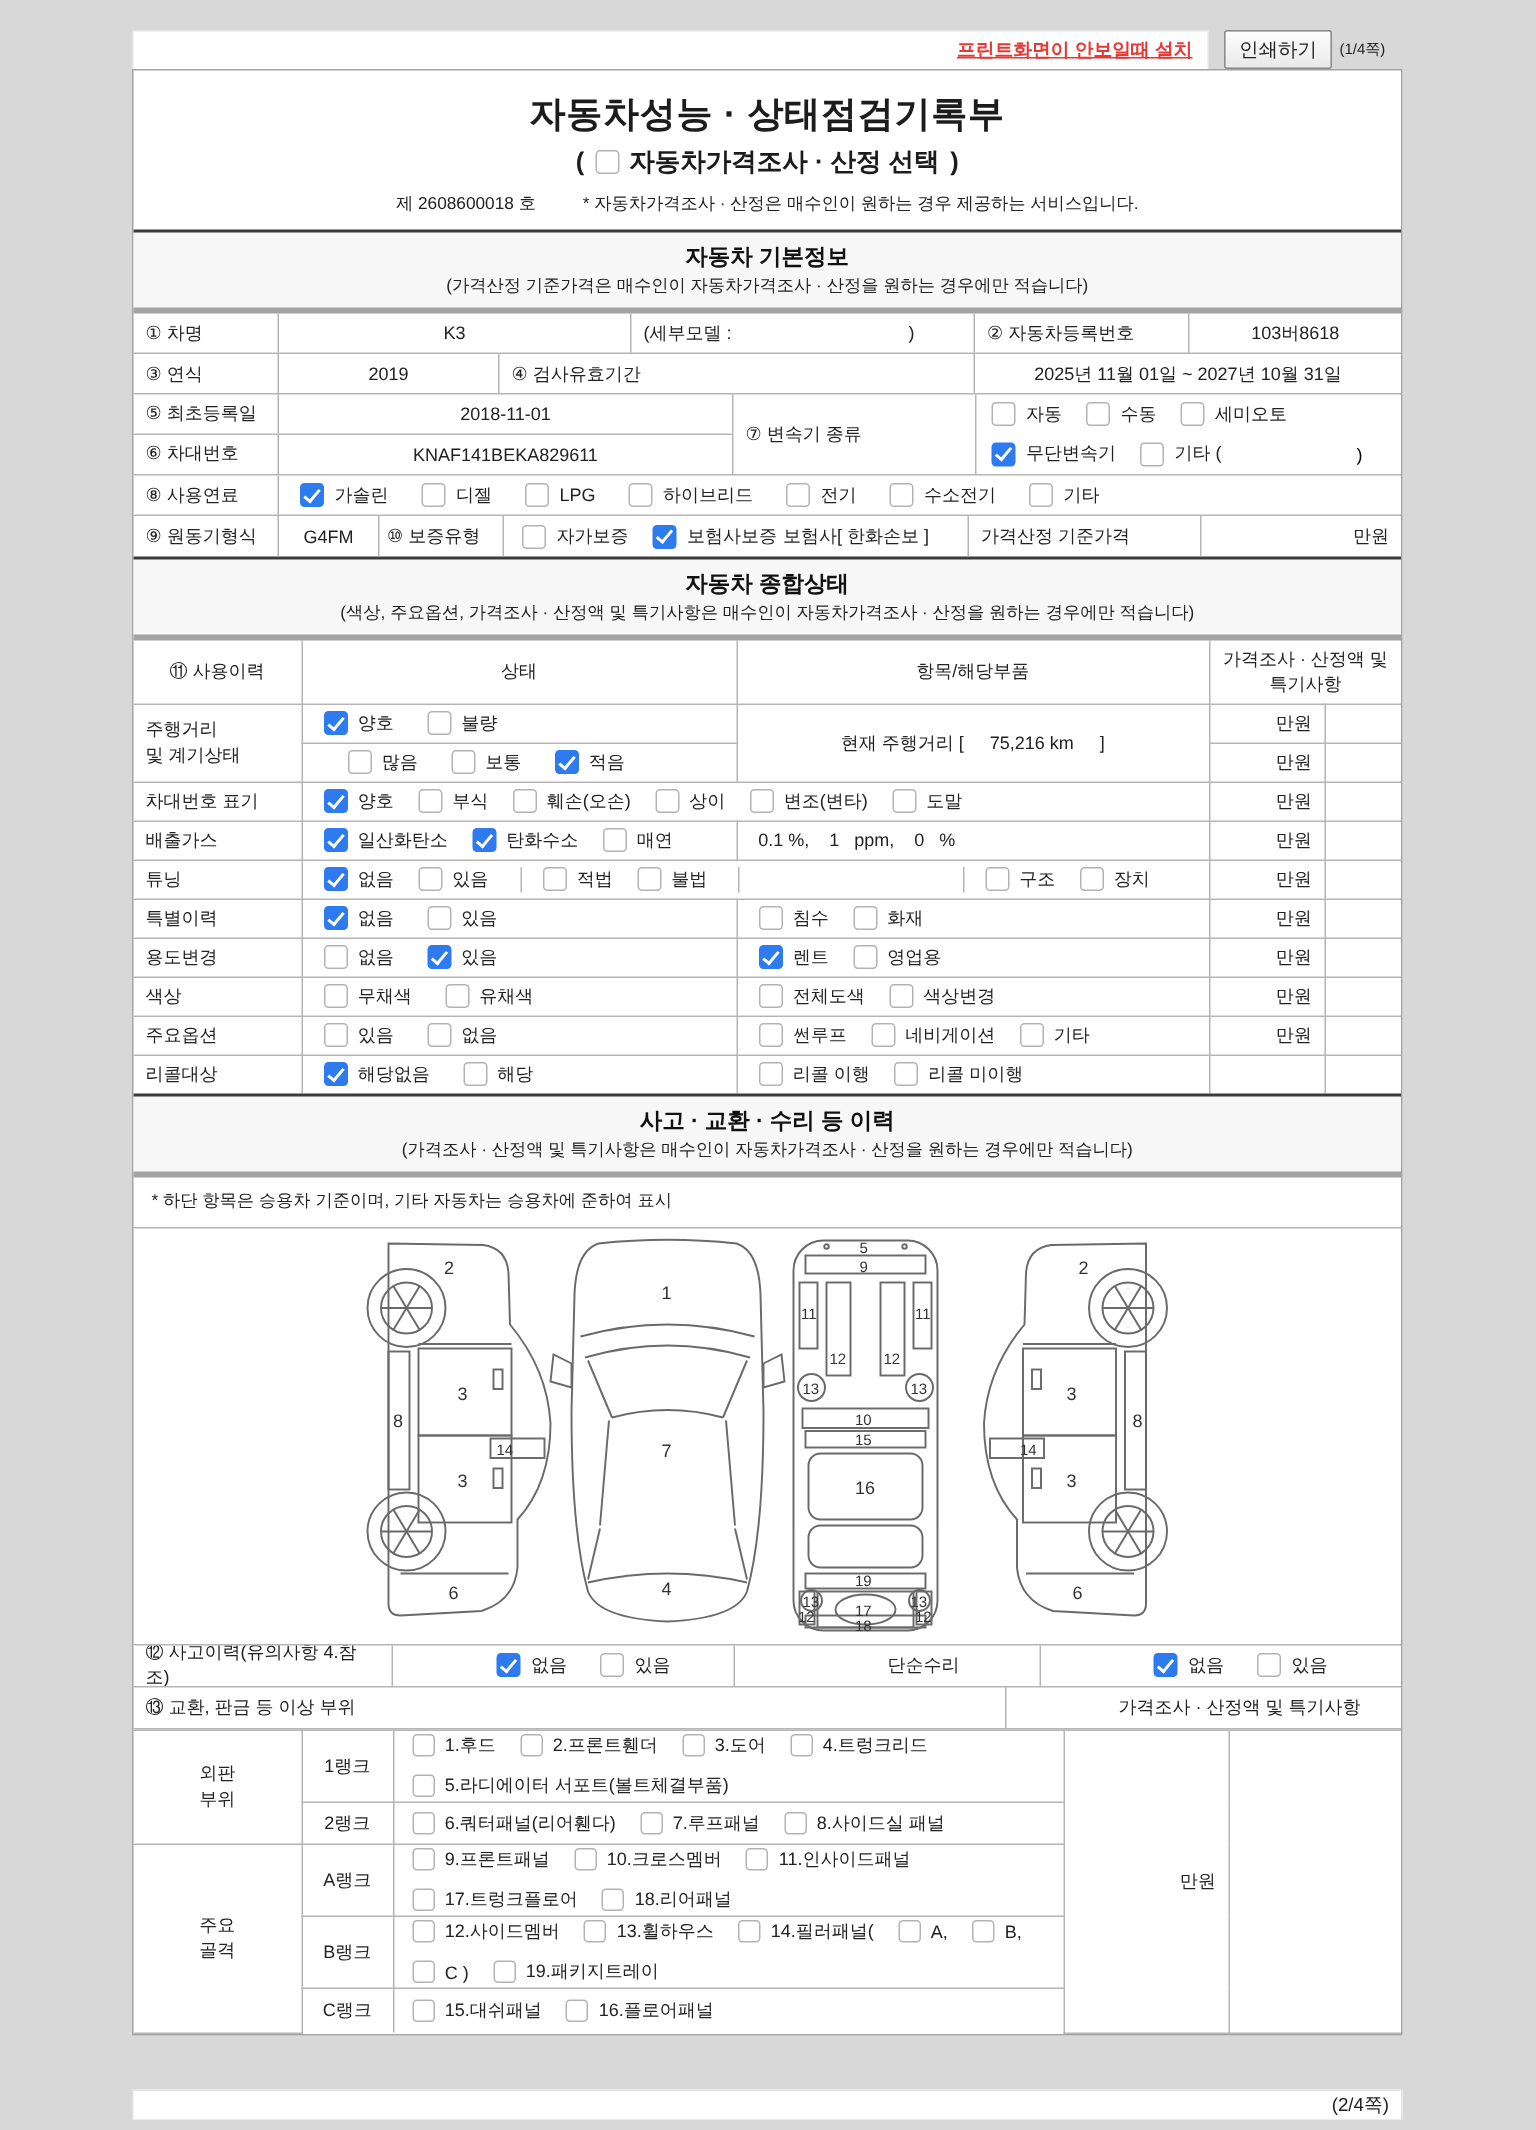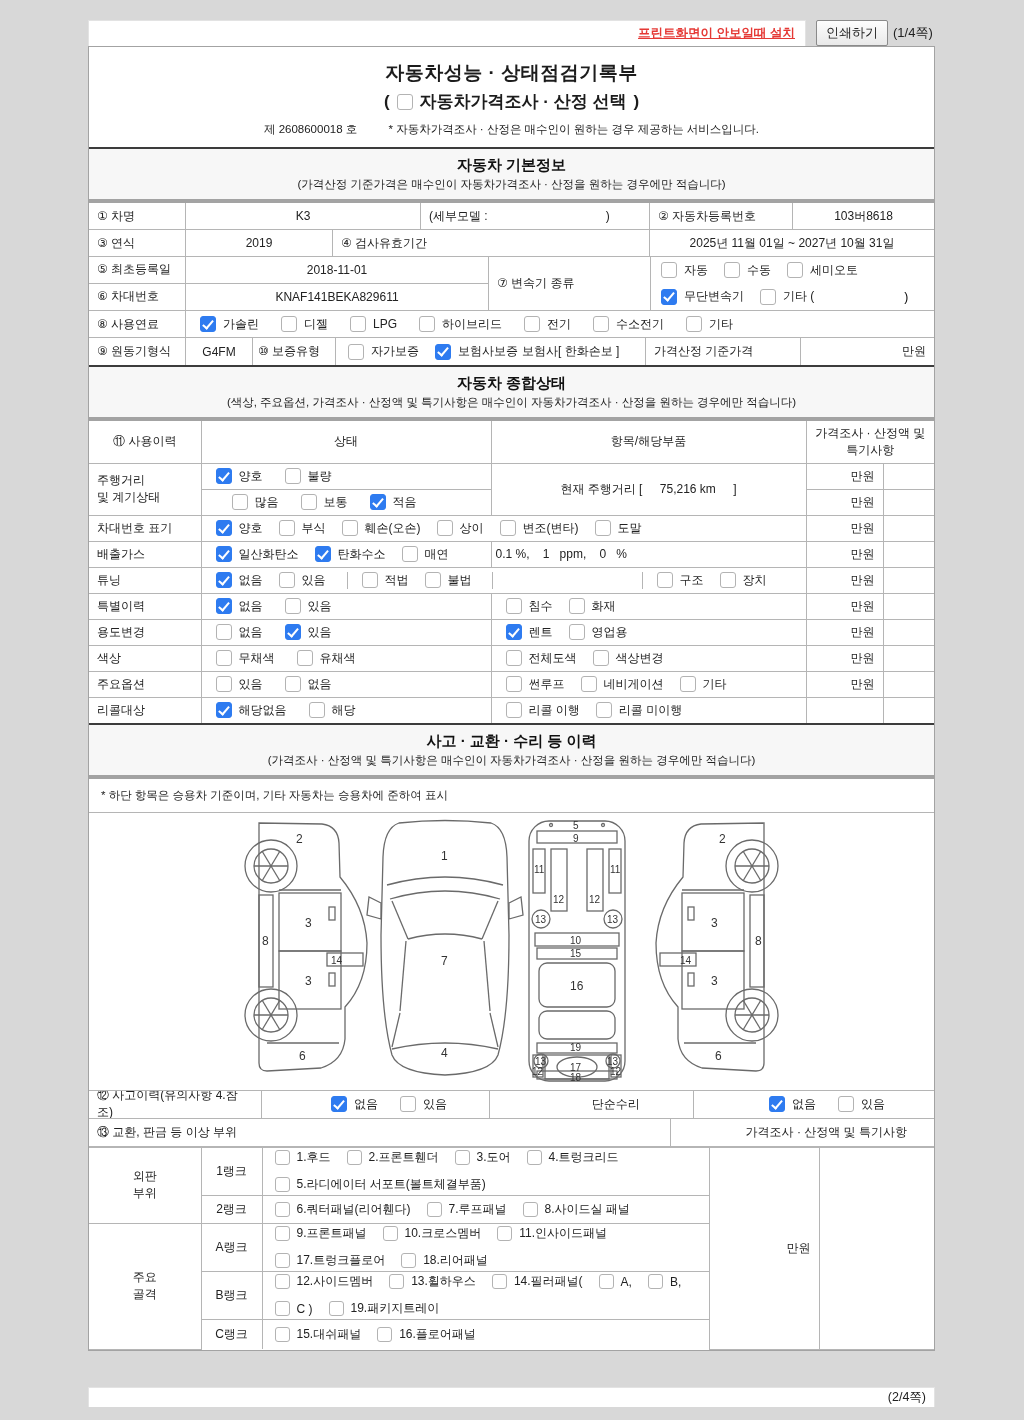--- a/index.html
+++ b/index.html
@@ -4,25 +4,25 @@
 <style>
   html,body{margin:0;padding:0;}
   body{font-family:"Liberation Sans","DejaVu Sans",sans-serif;background:#d8d8d8;}
   .viewport{width:1024px;height:1420px;overflow:hidden;position:relative;background:#d8d8d8;}
   .content{padding-top:20px;}
   
   .topbar{margin-left:88px;width:847px;display:flex;align-items:center;height:26px;box-sizing:border-box;}
   .topbar .strip{flex:0 0 718px;background:#ffffff;height:26px;display:flex;align-items:center;justify-content:flex-end;padding-right:10px;box-sizing:border-box;border:1px solid #e3e3e3;border-bottom:none;}
   .print-link{color:#e53935;font-size:12.5px;font-weight:bold;text-decoration:underline;cursor:pointer;}
   .print-btn{margin-left:10px;font-size:13px;color:#222;background:linear-gradient(#fdfdfd,#e9e9e9);border:1px solid #8a8a8a;border-radius:2px;padding:3px 9px;cursor:pointer;font-family:inherit;}
-  .page-ind{margin-left:5px;font-size:13px;color:#222;}
+  .page-ind{margin-left:5px;font-size:10px;color:#222;}
   
   .card{margin-left:88px;width:847px;background:#fff;border:1px solid #a3a3a3;box-sizing:border-box;}
   .titleblock{text-align:center;padding:13px 0 10px;}
-  .doc-title{font-size:19px;font-weight:bold;color:#1c1c1c;letter-spacing:0.5px;}
+  .doc-title{font-size:24px;font-weight:bold;color:#1c1c1c;letter-spacing:0.5px;}
   .doc-sub{font-size:17px;font-weight:bold;color:#1c1c1c;margin-top:4px;display:flex;align-items:center;justify-content:center;gap:7px;}
   .doc-meta{font-size:11.5px;color:#222;margin-top:9px;}
   .doc-meta .no{margin-right:28px;}
   
   .sec{border-top:2px solid #3c3c3c;border-bottom:4px solid #a3a3a3;background:#f7f7f7;text-align:center;}
   .sec .t{font-size:15px;font-weight:bold;color:#111;padding:7px 0 2px;}
   .sec .n{font-size:11.5px;color:#222;padding:0 0 7px;}
   
   .r{display:flex;width:845px;border-bottom:1px solid #b5b5b5;box-sizing:border-box;}
   .r.last{border-bottom:none;}
@@ -325,21 +325,21 @@
                   <span class="cb-item">
                     <span class="cb checked"></span>
                     <span class="cb-lab">탄화수소</span>
                   </span>
                   <span class="cb-item">
                     <span class="cb"></span>
                     <span class="cb-lab">매연</span>
                   </span>
                 </div>
               </td>
-        <td class="prewrap" style="padding-left:4px">0.1 %,    1   ppm,    0   %</td>
+        <td class="prewrap" style="padding-left:14px">0.1 %,    1   ppm,    0   %</td>
         <td class="rt">만원</td>
         <td class="lastcol"></td>
       </tr>
       <tr style="height:26px">
         <td>튜닝</td>
         <td colspan="2" style="padding:0">
           <div class="inner-split">
             <div style="width:145px;padding-left:14px">
                     <div class="cg tight">
                       <span class="cb-item">

